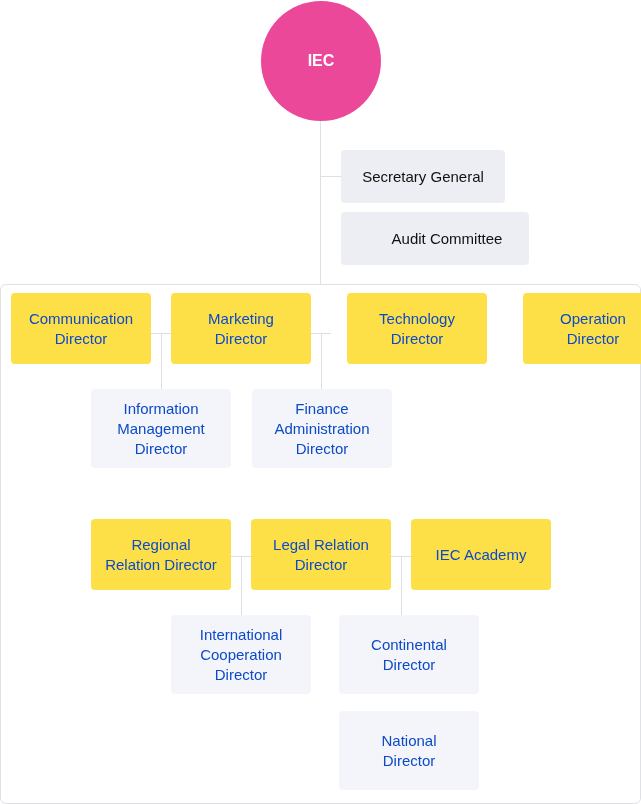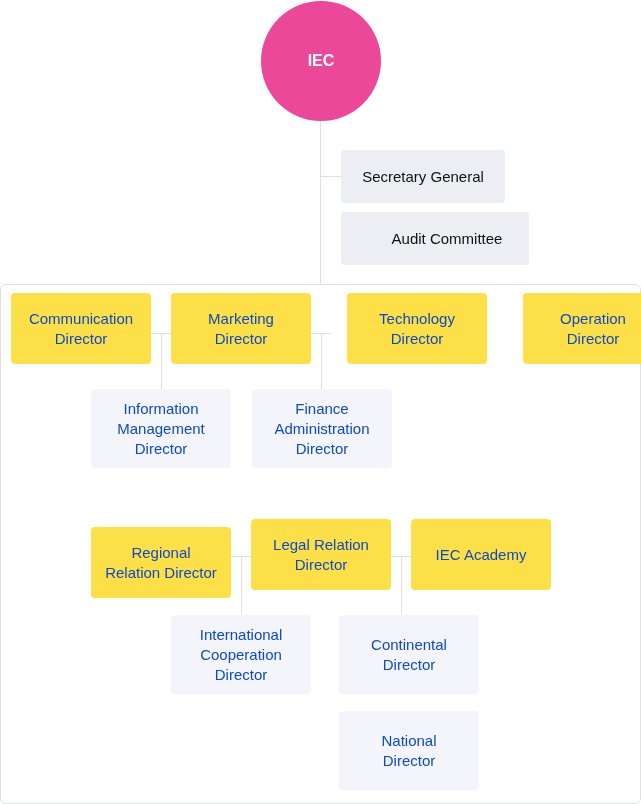--- a/index.html
+++ b/index.html
@@ -61,21 +61,21 @@
 Director</div>
 <div class="node secondary" style="left:252px; top:389px;">Finance
 Administration
 Director</div>
 
 <div class="line" style="left:231px; top:556px; width:20px; height:1px;"></div>
 <div class="line" style="left:241px; top:556px; width:1px; height:59px;"></div>
 <div class="line" style="left:391px; top:556px; width:20px; height:1px;"></div>
 <div class="line" style="left:401px; top:556px; width:1px; height:59px;"></div>
 
-<div class="node primary" style="left:91px; top:519px;margin-top:8px;">Regional
+<div class="node primary" style="left:91px; top:519px;">Regional
 Relation Director</div>
 <div class="node primary" style="left:251px; top:519px;">Legal Relation
 Director</div>
 <div class="node primary" style="left:411px; top:519px;">IEC Academy</div>
 
 <div class="node secondary" style="left:171px; top:615px;">International
 Cooperation
 Director</div>
 <div class="node secondary" style="left:339px; top:615px;">Continental
 Director</div>

